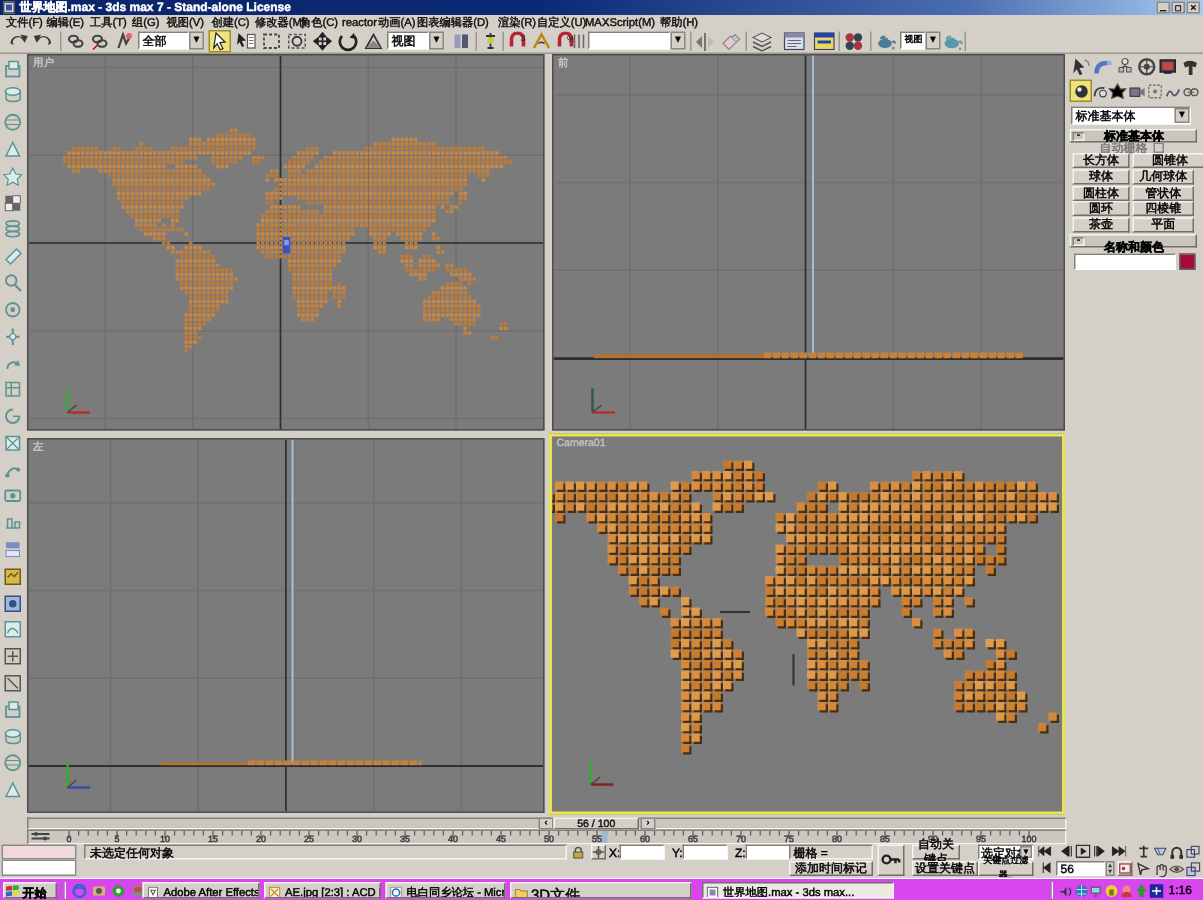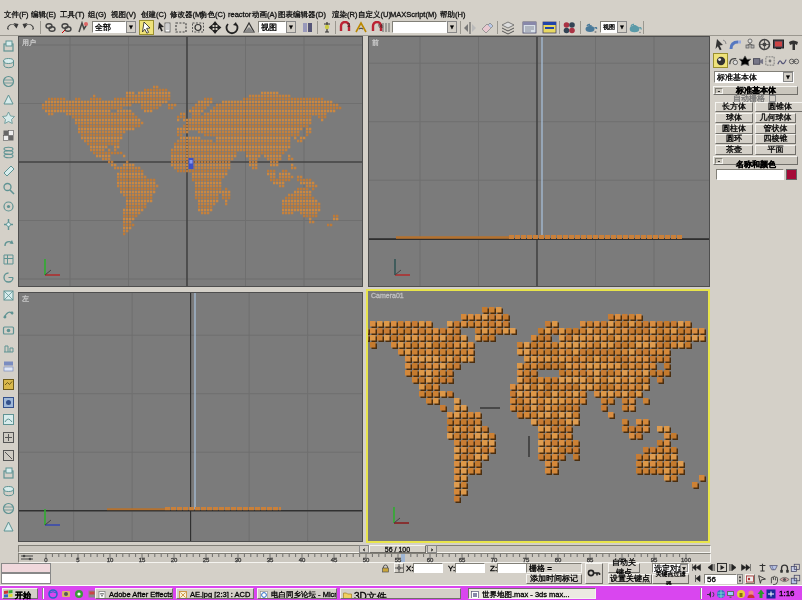--- a/index.html
+++ b/index.html
@@ -7,20 +7,29 @@
 .out{border-top:1px solid #f5f4f0;border-left:1px solid #f5f4f0;border-bottom:1px solid #716f6a;border-right:1px solid #716f6a;background:#d4d0c8}
 .in{border-top:1px solid #828078;border-left:1px solid #828078;border-bottom:1px solid #f5f4f0;border-right:1px solid #f5f4f0}
 .sunkw{border-top:1px solid #828078;border-left:1px solid #828078;border-bottom:1px solid #fff;border-right:1px solid #fff;background:#fff}
 .t7{font-size:7px;line-height:9px;color:#000}
 .t8{font-size:8px;line-height:10px;color:#000}
 .ctr{display:flex;align-items:center;justify-content:center;text-align:center}
 svg{display:block}
 </style></head><body>
 <div id="root">
 
+<div class="abs" style="left:0;top:0;width:802px;height:10px;background:linear-gradient(90deg,#0a246a 0%,#0c2a74 45%,#4a6cb0 80%,#a6caf0 100%)">
+ <div class="abs" style="left:2px;top:1px;width:8px;height:8px;background:#d8d4cc;border:1px solid #555">
+        <div class="abs" style="left:1px;top:1px;width:4px;height:4px;background:#3355aa"></div>
+      </div>
+ <div class="abs" style="left:13px;top:0px;color:#fff;font-weight:bold;font-size:8px;line-height:10px;letter-spacing:0">世界地图.max - 3ds max 7  - Stand-alone License</div>
+ <div class="abs" style="right:22px;top:1px;width:9px;height:8px;background:#d4d0c8;border:1px solid #888;font-size:7px;line-height:6px;text-align:center">_</div>
+ <div class="abs" style="right:12px;top:1px;width:9px;height:8px;background:#d4d0c8;border:1px solid #888;font-size:6px;line-height:8px;text-align:center">□</div>
+ <div class="abs" style="right:2px;top:1px;width:9px;height:8px;background:#d4d0c8;border:1px solid #888;font-size:7px;line-height:8px;text-align:center">×</div>
+</div>
 
 <div class="abs" style="left:0;top:10px;width:802px;height:10px;background:#d4d0c8;white-space:nowrap;font-size:7.5px;line-height:10px;color:#111">
       <span class="abs" style="left:4px;top:0">文件(F)</span>
       <span class="abs" style="left:31px;top:0">编辑(E)</span>
       <span class="abs" style="left:60px;top:0">工具(T)</span>
       <span class="abs" style="left:88px;top:0">组(G)</span>
       <span class="abs" style="left:111px;top:0">视图(V)</span>
       <span class="abs" style="left:141px;top:0">创建(C)</span>
       <span class="abs" style="left:170px;top:0">修改器(M)</span>
       <span class="abs" style="left:200px;top:0">角色(C)</span>
@@ -1857,20 +1866,21 @@
       <svg class="abs" style="left:20px;top:1px" width="14" height="8" viewBox="0 0 14 8">
         <path d="M1 2 h12 M1 5 h12" stroke="#444" stroke-width="1.2"></path>
         <circle cx="4" cy="2" r="1.3" fill="#444"></circle>
         <circle cx="10" cy="5" r="1.3" fill="#444"></circle>
       </svg>
 </div>
 
 <div class="abs" style="left:0;top:563px;width:802px;height:22px;background:#d4d0c8">
 <div class="abs" style="left:1px;top:0px;width:50px;height:10px;background:#f0d8dc;border:1px solid #888"></div>
       <div class="abs" style="left:1px;top:10px;width:50px;height:11px;background:#fff;border:1px solid #888"></div>
+      <div class="abs in t8" style="left:56px;top:0px;width:322px;height:10px;padding-left:3px;background:#d4d0c8">未选定任何对象</div>
       <svg class="abs" style="left:381px;top:1px" width="9" height="9" viewBox="0 0 9 9">
         <rect x="1.5" y="4" width="6" height="4" fill="#c9a53a" stroke="#555" stroke-width="0.7"></rect>
         <path d="M2.5 4 V3 a2 2 0 0 1 4 0 V4" stroke="#555" stroke-width="1" fill="none"></path>
       </svg>
       <div class="abs out" style="left:394px;top:0px;width:10px;height:10px">
         <svg width="8" height="8" viewBox="0 0 8 8">
           <path d="M4 0 v8 M0 4 h8" stroke="#555" stroke-width="1"></path>
           <circle cx="4" cy="4" r="1.5" fill="none" stroke="#555" stroke-width="0.8"></circle>
         </svg>
       </div>

